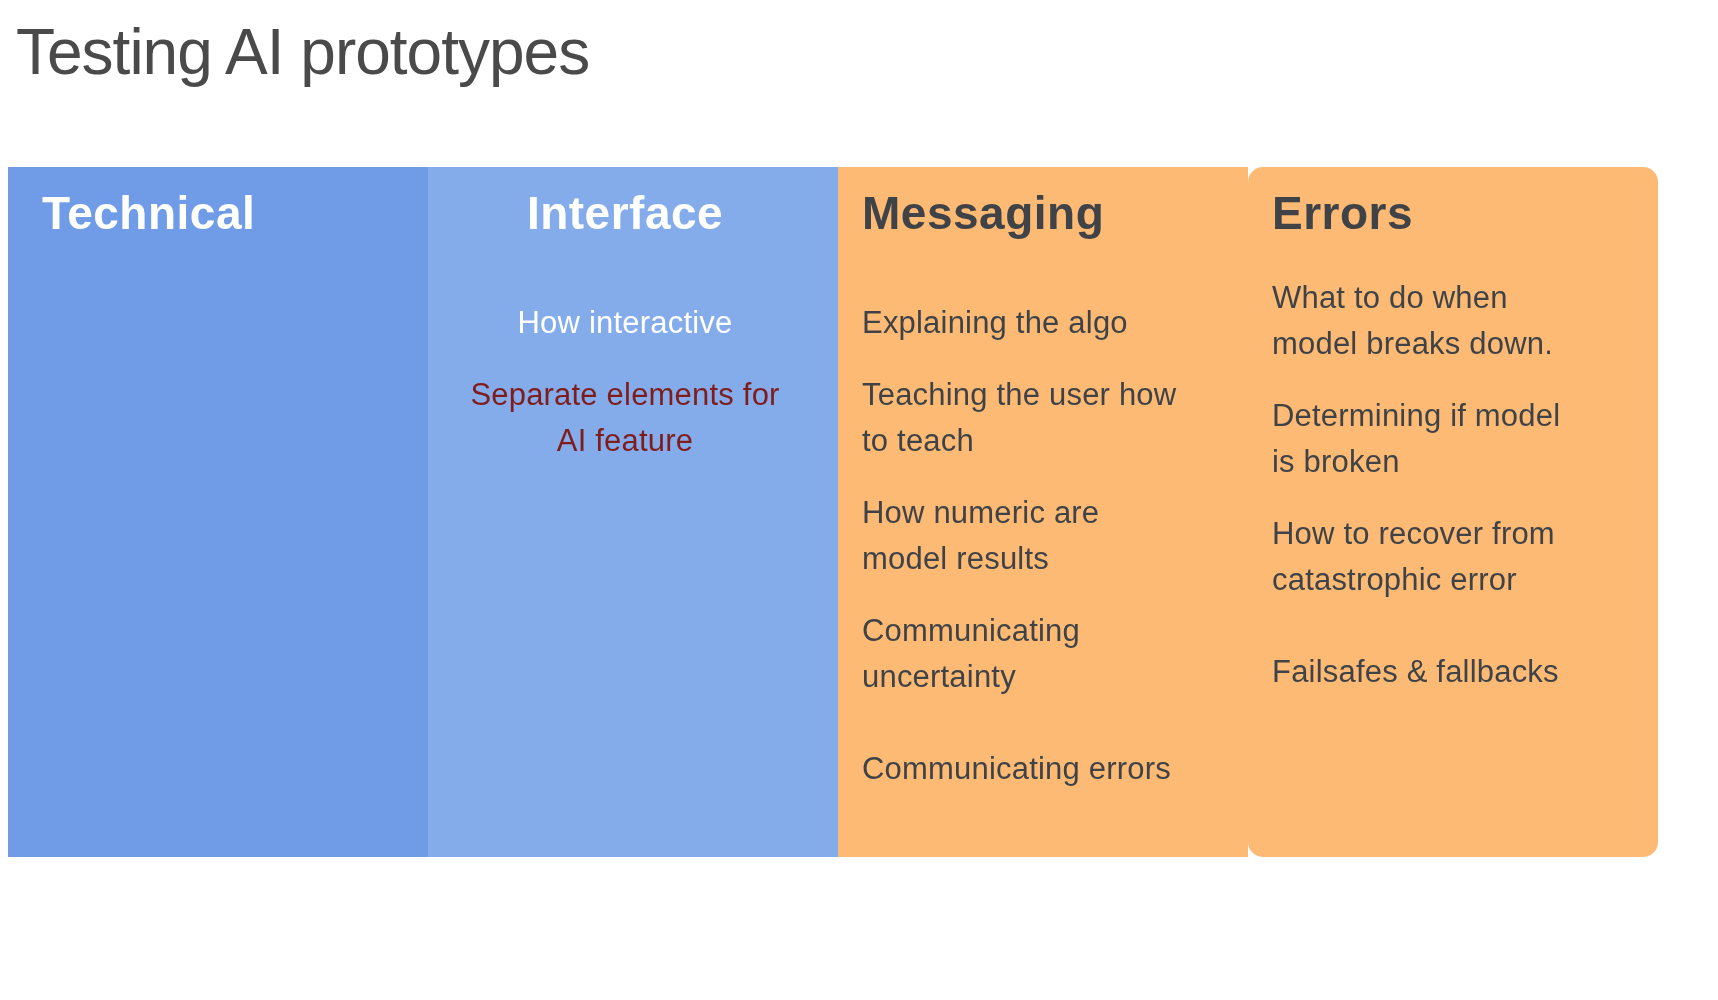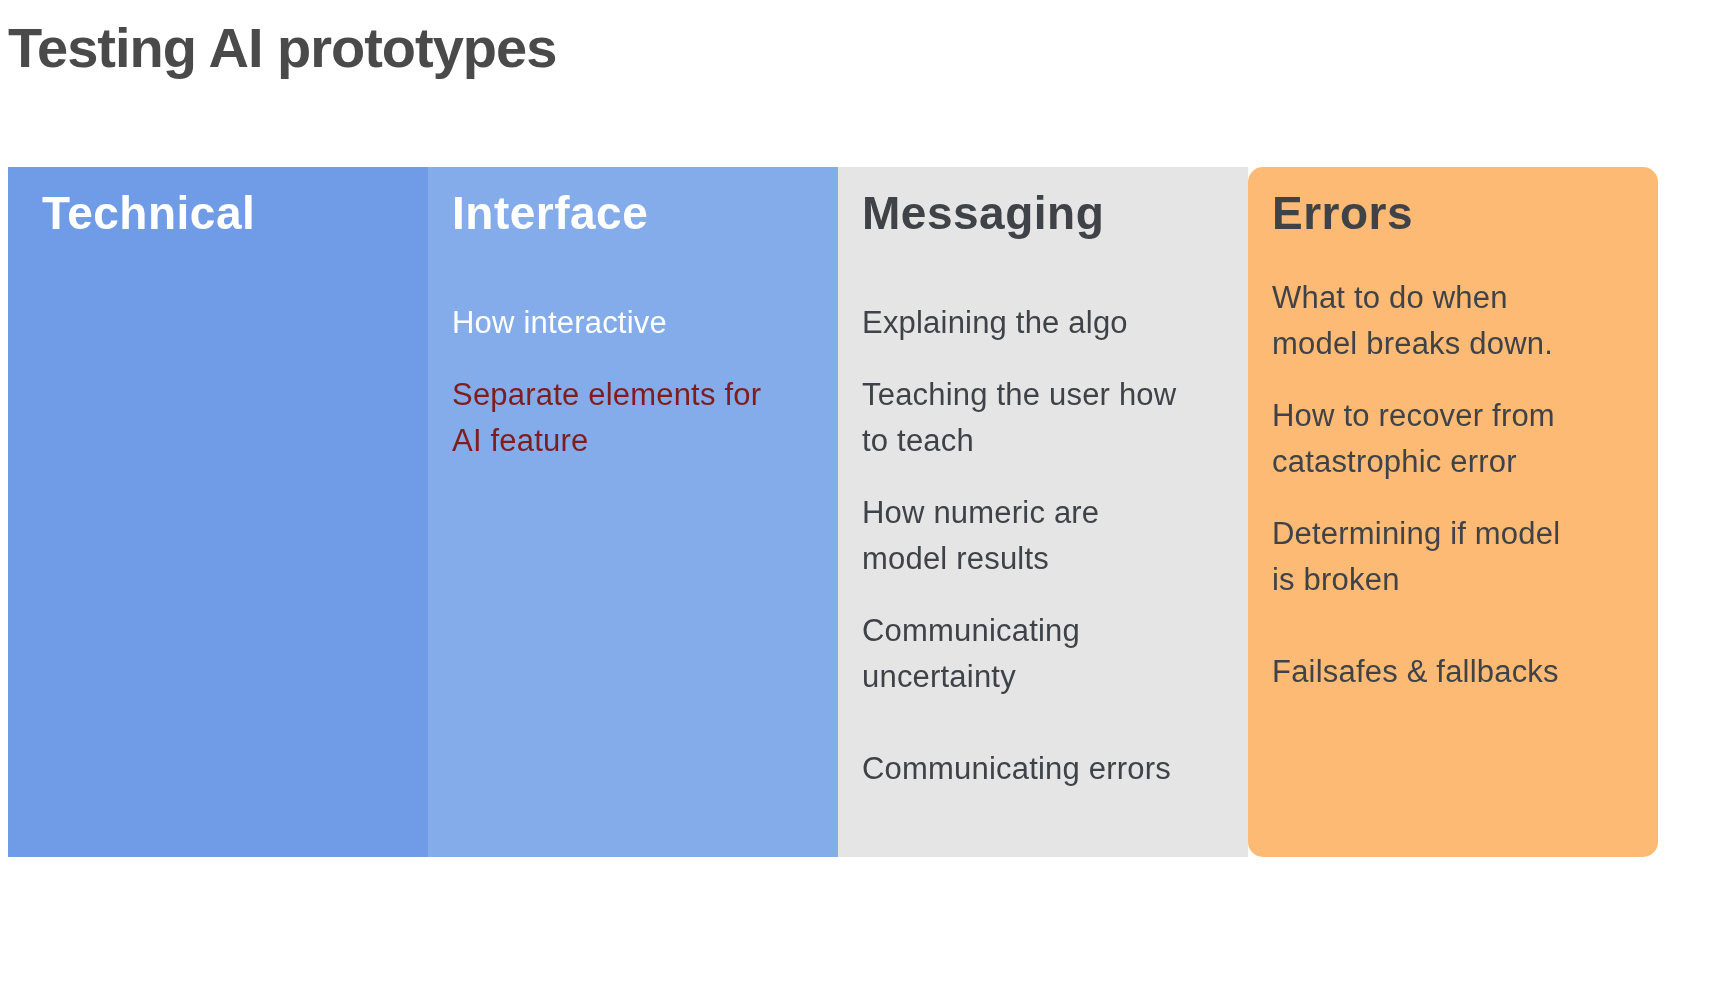--- a/index.html
+++ b/index.html
@@ -6,23 +6,23 @@
   body {
     width: 1718px; height: 1000px;
     background: #ffffff;
     font-family: "Liberation Sans", sans-serif;
     overflow: hidden;
   }
   .slide { position: relative; width: 1718px; height: 1000px; }
 
   .slide-title {
     position: absolute;
-    left: 8px; top: 14px;
-    font-size: 56px;
-    font-weight: 700;
+    left: 16px; top: 14px;
+    font-size: 64px;
+    font-weight: 400;
     letter-spacing: -1px;
     color: #4a4a4a;
     line-height: 1.2;
     white-space: nowrap;
   }
 
   .columns {
     position: absolute;
     left: 8px; top: 167px;
     width: 1650px; height: 690px;
@@ -61,50 +61,50 @@
 <div class="slide">
 
   <div class="slide-title" style="color: rgb(74, 74, 74);">Testing AI prototypes</div>
 
   <div class="columns">
 
     <div class="column first" style="background-color: rgb(111, 155, 231);">
       <div class="col-header" style="color: rgb(255, 255, 255);">Technical</div>
     </div>
 
-    <div class="column" style="background-color: rgb(132, 172, 235);">
+    <div class="column" style="background-color: rgb(132, 172, 235); text-align: center;">
       <div class="col-header" style="color: rgb(255, 255, 255);">Interface</div>
       <div class="col-body">
         <div class="item" style="color: rgb(255, 255, 255);">How interactive</div>
         <div class="item" style="color: #7f1d1d;">Separate elements for
 AI feature</div>
       </div>
     </div>
 
-    <div class="column" style="background-color: #e5e5e5;">
+    <div class="column" style="background-color: #fdba74;">
       <div class="col-header" style="color: rgb(63, 67, 71);">Messaging</div>
       <div class="col-body">
         <div class="item" style="color: rgb(63, 67, 71);">Explaining the algo</div>
         <div class="item" style="color: rgb(63, 67, 71);">Teaching the user how
 to teach</div>
         <div class="item" style="color: rgb(63, 67, 71);">How numeric are
 model results</div>
         <div class="item" style="color: rgb(63, 67, 71);">Communicating
 uncertainty</div>
         <div class="item extra-gap" style="color: rgb(63, 67, 71);">Communicating errors</div>
       </div>
     </div>
 
     <div class="column raised-body" style="background-color: #fdba74; border-radius: 15px;">
       <div class="col-header" style="color: rgb(63, 67, 71);">Errors</div>
       <div class="col-body">
         <div class="item" style="color: rgb(63, 67, 71);">What to do when
 model breaks down.</div>
+        <div class="item" style="color: rgb(63, 67, 71);">Determining if model
+is broken</div>
         <div class="item" style="color: rgb(63, 67, 71);">How to recover from
 catastrophic error</div>
-        <div class="item" style="color: rgb(63, 67, 71);">Determining if model
-is broken</div>
         <div class="item extra-gap" style="color: rgb(63, 67, 71);">Failsafes &amp; fallbacks</div>
       </div>
     </div>
 
   </div>
 </div>
 
 </body></html>

